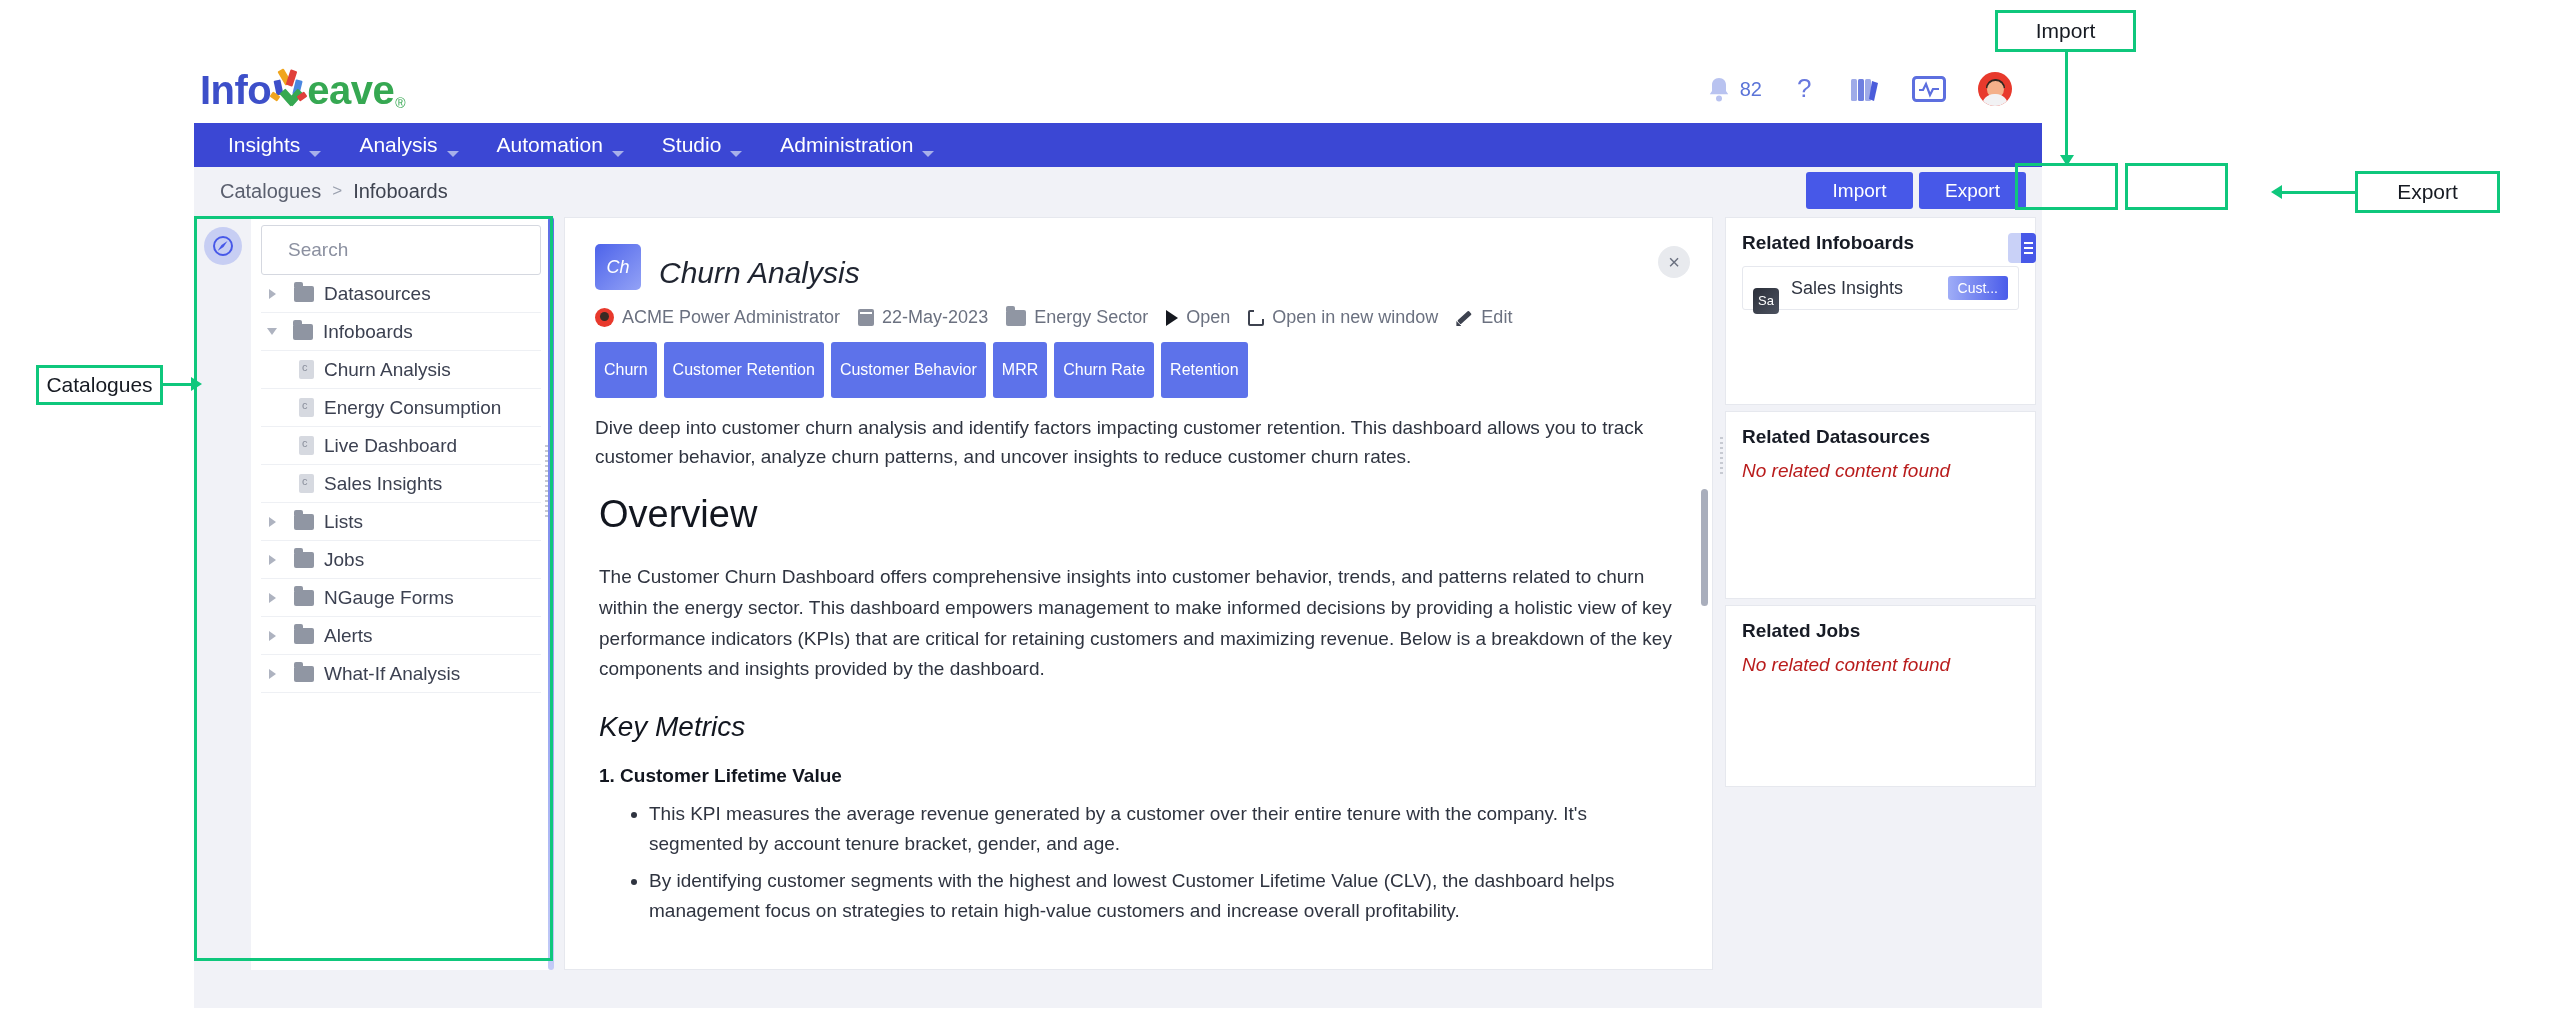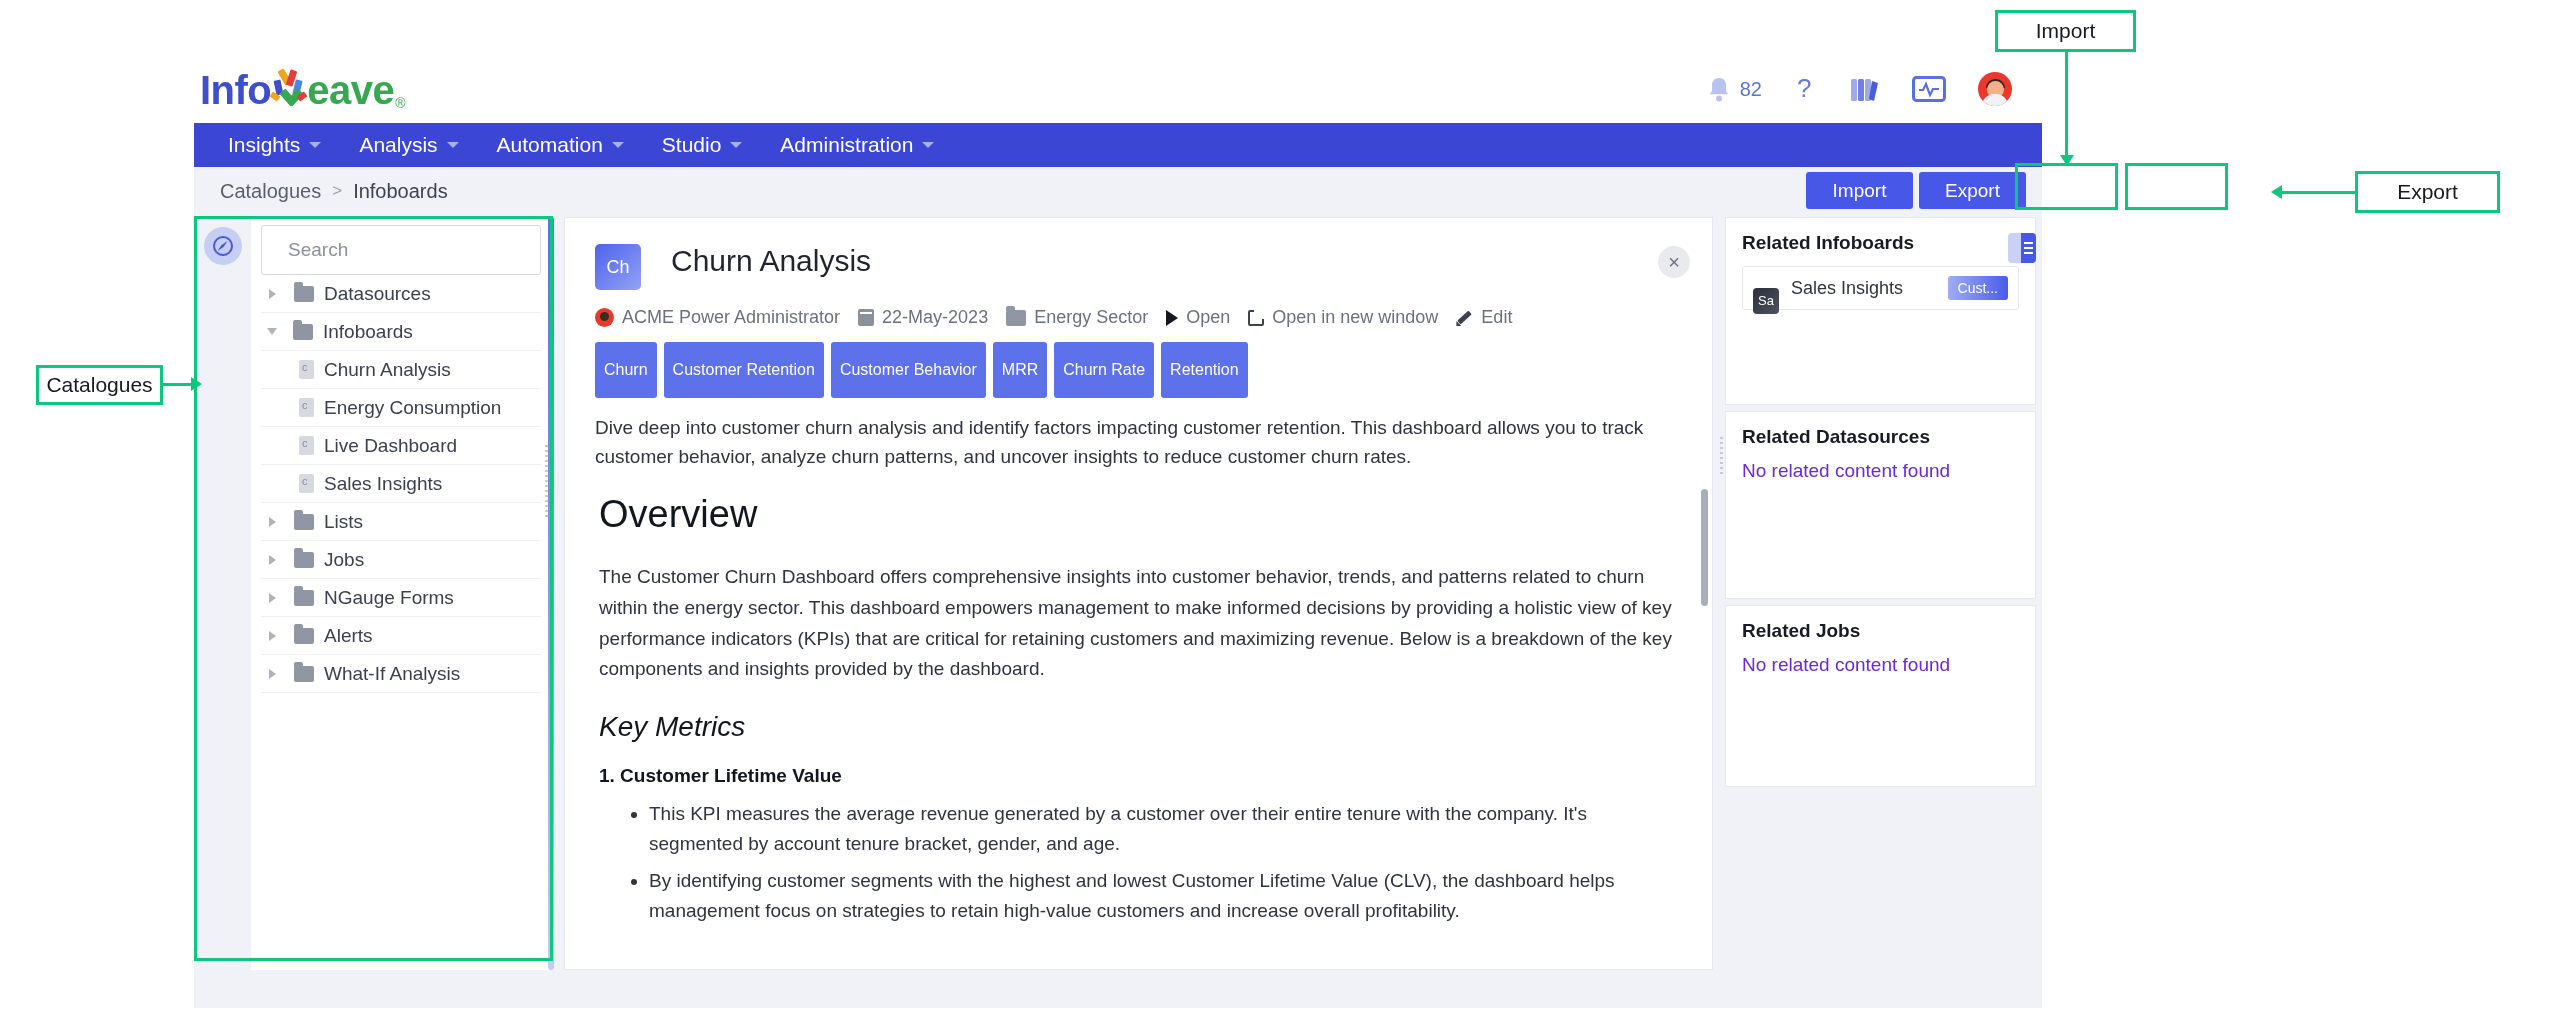--- a/index.html
+++ b/index.html
@@ -93,21 +93,21 @@
 
   
   .navbar {
     height: 44px; background: #3b47d4;
     display: flex; align-items: center;
     padding-left: 20px; gap: 10px;
   }
   .nav-item {
     color: #ffffff; font-size: 21px;
     padding: 4px 14px;
-    display: flex; align-items: center; gap: 9px;
+    display: flex; align-items: flex-end; gap: 9px;
     cursor: pointer; white-space: nowrap;
   }
   .caret-down {
     width: 0; height: 0;
     border-left: 6px solid transparent;
     border-right: 6px solid transparent;
     border-top: 6px solid #a7b0ea;
   }
 
   
@@ -246,21 +246,21 @@
   
   .detail-wrap { flex: 1; padding: 0 12px; }
   .detail-card {
     background: #ffffff;
     height: 753px;
     border: 1px solid #e6e8ee;
     position: relative;
     overflow: hidden;
   }
   .detail-head { padding: 26px 30px 0 30px; position: relative; }
-  .title-row { display: flex; align-items: flex-start; gap: 30px; }
+  .title-row { display: flex; align-items: flex-end; gap: 18px; font-style: italic; }
   .title-badge {
     width: 46px; height: 46px; border-radius: 5px;
     background: linear-gradient(135deg, #4d63ea 0%, #93a2f6 100%);
     color: #fff; font-size: 18px;
     display: flex; align-items: center; justify-content: center;
   }
   .title-text { font-size: 30px; color: #1f2430; font-weight: 400; }
   .close-btn {
     position: absolute; right: 22px; top: 28px;
     width: 32px; height: 32px; border-radius: 50%;
@@ -363,21 +363,21 @@
     position: relative;
   }
   .r-panel {
     background: #fff; border: 1px solid #e6e8ee;
     padding: 14px 16px;
   }
   .r-panel.p1 { height: 188px; }
   .r-panel.p2 { height: 188px; }
   .r-panel.p3 { height: 182px; }
   .r-title { font-size: 19px; color: #171b25; font-weight: 700; margin-bottom: 12px; }
-  .r-empty { font-size: 19px; color: #6d28d9; }
+  .r-empty { font-size: 19px; color: #b91c1c; font-style: italic; }
   .r-item {
     border: 1px solid #e6e8ee; border-radius: 3px;
     height: 44px; display: flex; align-items: center; gap: 12px;
     padding: 0 10px;
   }
   .r-badge {
     width: 26px; height: 26px; border-radius: 4px;
     background: linear-gradient(135deg, #2b2f3a 0%, #4c525f 100%);
     color: #fff; font-size: 13px;
     display: flex; align-items: center; justify-content: center; flex:none;margin-top:25px;

